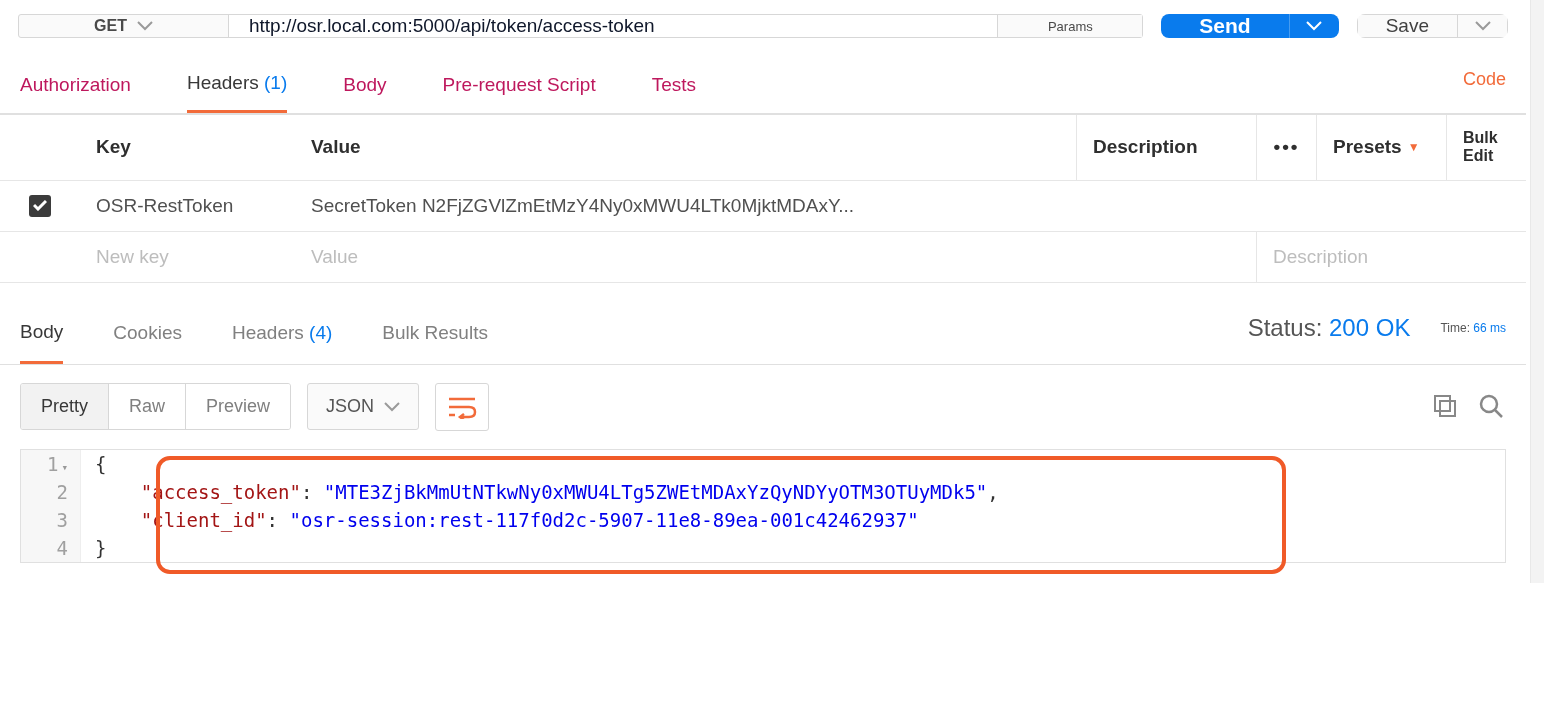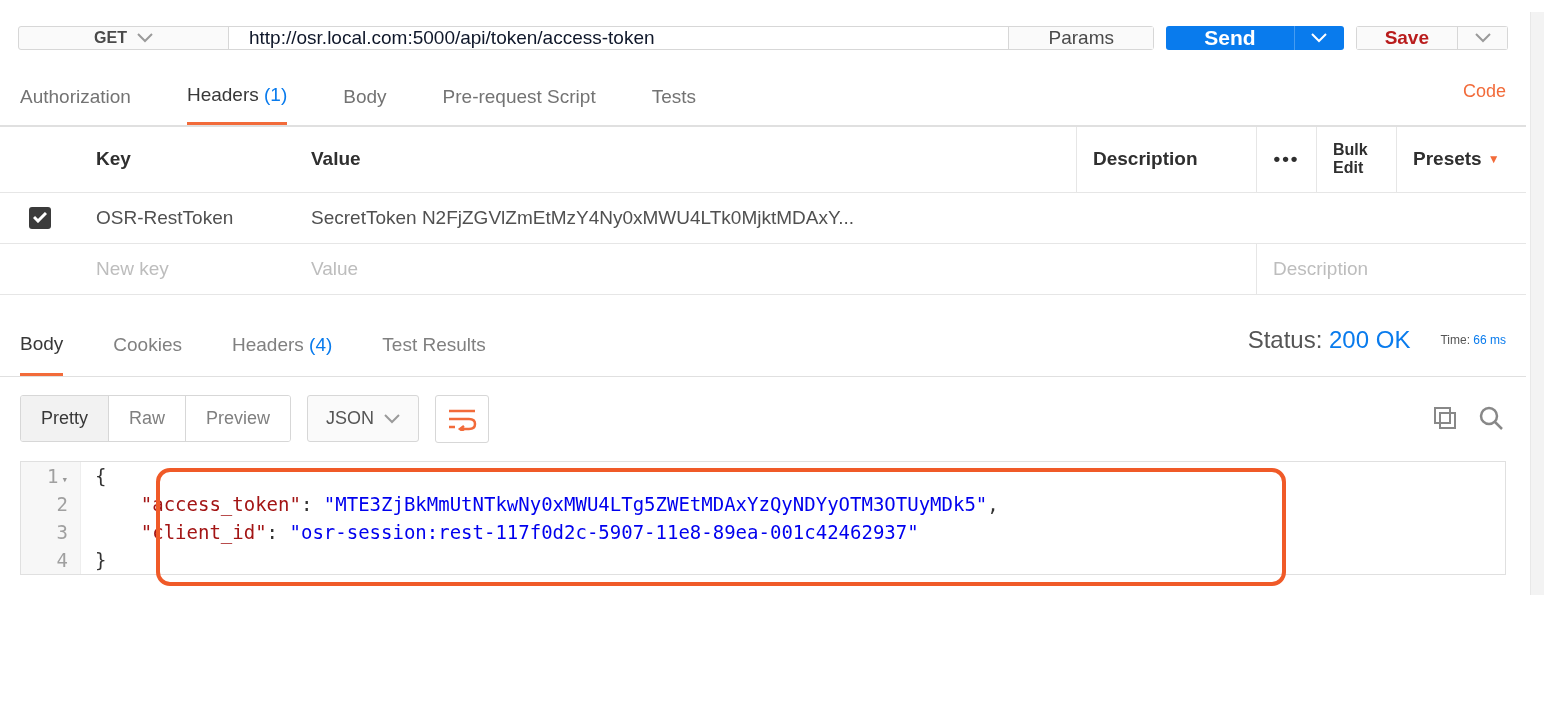--- a/index.html
+++ b/index.html
@@ -1,36 +1,36 @@
 <!DOCTYPE html>
 <html><head>
 <meta charset="utf-8">
 <style>
 * { box-sizing: border-box; margin: 0; padding: 0; }
 body { font-family: -apple-system, BlinkMacSystemFont, "Segoe UI", Helvetica, Arial, sans-serif; font-size: 16px; background: #fff; color: #505050; width: 1544px; }
 .app { position: relative; padding-right: 18px; }
 .scrollbar { position: absolute; right: 0; top: 0; width: 14px; height: 722px; background: #f3f3f3; border-left: 1px solid #e8e8e8; }
 
 
-.req-bar { display: flex; gap: 12px; padding: 14px 18px; align-items: stretch; margin-top: 12px; }
+.req-bar { display: flex; gap: 18px; padding: 14px 18px; align-items: stretch; }
 .method-url { display: flex; flex: 1; border: 1px solid #d7d7d7; border-radius: 3px; background: #fafafa; }
 .method { display: flex; align-items: center; justify-content: center; gap: 10px; width: 210px; border-right: 1px solid #d7d7d7; color: #4a4a4a; font-weight: 600; }
 .url { flex: 1; display: flex; align-items: center; padding: 0 20px; background: #fff; color: #0f172a; font-size: 19px; }
-.params { display: flex; align-items: center; justify-content: center; width: 145px; border-left: 1px solid #d7d7d7; color: #4a4a4a; font-size: 19px; background: #fafafa; }
-.btn-group { display: flex; border-radius: 3px; overflow: hidden; }
+.params { display: flex; align-items: center; justify-content: center; width: 145px; border-left: 1px solid #d7d7d7; color: #4a4a4a; font-size: 13px; background: #fafafa; }
+.btn-group { display: flex; border-radius: 8px; overflow: hidden; }
 .btn-send { background: #097bed; color: #fff; border: none; font-weight: 700; font-size: 21px; padding: 0 38px; display: flex; align-items: center; }
 .btn-caret { background: #097bed; color: #fff; border: none; width: 50px; display: flex; align-items: center; justify-content: center; border-left: 1px solid rgba(255,255,255,0.25); }
-.btn-save { background: #fafafa; color: #b91c1c; border: 1px solid #d7d7d7; font-weight: 700; font-size: 19px; padding: 0 28px; }
+.btn-save { background: #fafafa; color: #404040; border: 1px solid #d7d7d7; font-weight: 400; font-size: 19px; padding: 0 28px; }
 .btn-caret2 { background: #fafafa; border: 1px solid #d7d7d7; border-left: none; width: 50px; display: flex; align-items: center; justify-content: center; color: #888; }
 .chev { display: inline-block; }
 .chev svg { display: block; }
 
 
 .req-tabs { display: flex; align-items: center; padding: 10px 20px 0 20px; border-bottom: 1px solid #e0e0e0; font-size: 19px; }
-.req-tab { padding: 10px 0 16px 0; margin-right: 56px; color: #737373; cursor: pointer; }
+.req-tab { padding: 10px 0 16px 0; margin-right: 56px; color: #be185d; cursor: pointer; }
 .req-tab.active { color: #383838; border-bottom: 3px solid #f26b3a; }
 .req-tab .count { color: #097bed; }
 .code-link { margin-left: auto; color: #f26b3a; font-size: 18px; padding-bottom: 16px; }
 
 
 .tbl { border-top: 1px solid #e0e0e0; font-size: 19px; }
 .tbl-row { display: flex; align-items: stretch; border-bottom: 1px solid #e6e6e6; }
 .tbl-head .cell { font-weight: 700; color: #2f2f2f; }
 .cell { padding: 14px 16px; display: flex; align-items: center; }
 .c-chk { width: 80px; justify-content: center; }
@@ -132,25 +132,25 @@
     <div class="code-link">Code</div>
   </div>
 
   <div class="tbl">
     <div class="tbl-row tbl-head">
       <div class="cell c-chk"></div>
       <div class="cell c-key">Key</div>
       <div class="cell c-val">Value</div>
       <div class="cell c-desc">Description</div>
       <div class="cell c-more">•••</div>
-      <div class="cell c-bulk">Bulk Edit</div>
       <div class="cell c-presets">
         <span>Presets</span>
         <span class="tri">▼</span>
       </div>
+      <div class="cell c-bulk">Bulk Edit</div>
     </div>
     <div class="tbl-row">
       <div class="cell c-chk">
         <span class="chk">
             <svg width="14" height="11" viewBox="0 0 14 11">
               <path d="M1 5 L5 9 L13 1"></path>
             </svg>
           </span>
       </div>
       <div class="cell c-key">OSR-RestToken</div>
@@ -165,21 +165,21 @@
     </div>
   </div>
 
   <div class="resp-bar">
     <div class="resp-tab active">Body</div>
     <div class="resp-tab">Cookies</div>
     <div class="resp-tab">
       <span>Headers</span>
       <span class="count">(4)</span>
     </div>
-    <div class="resp-tab">Test Results</div>
+    <div class="resp-tab">Bulk Results</div>
     <div class="status">
       <span>Status:</span>
       <span class="val">200 OK</span>
     </div>
     <div class="time">
       <span>Time:</span>
       <span class="val">66 ms</span>
     </div>
   </div>
 

